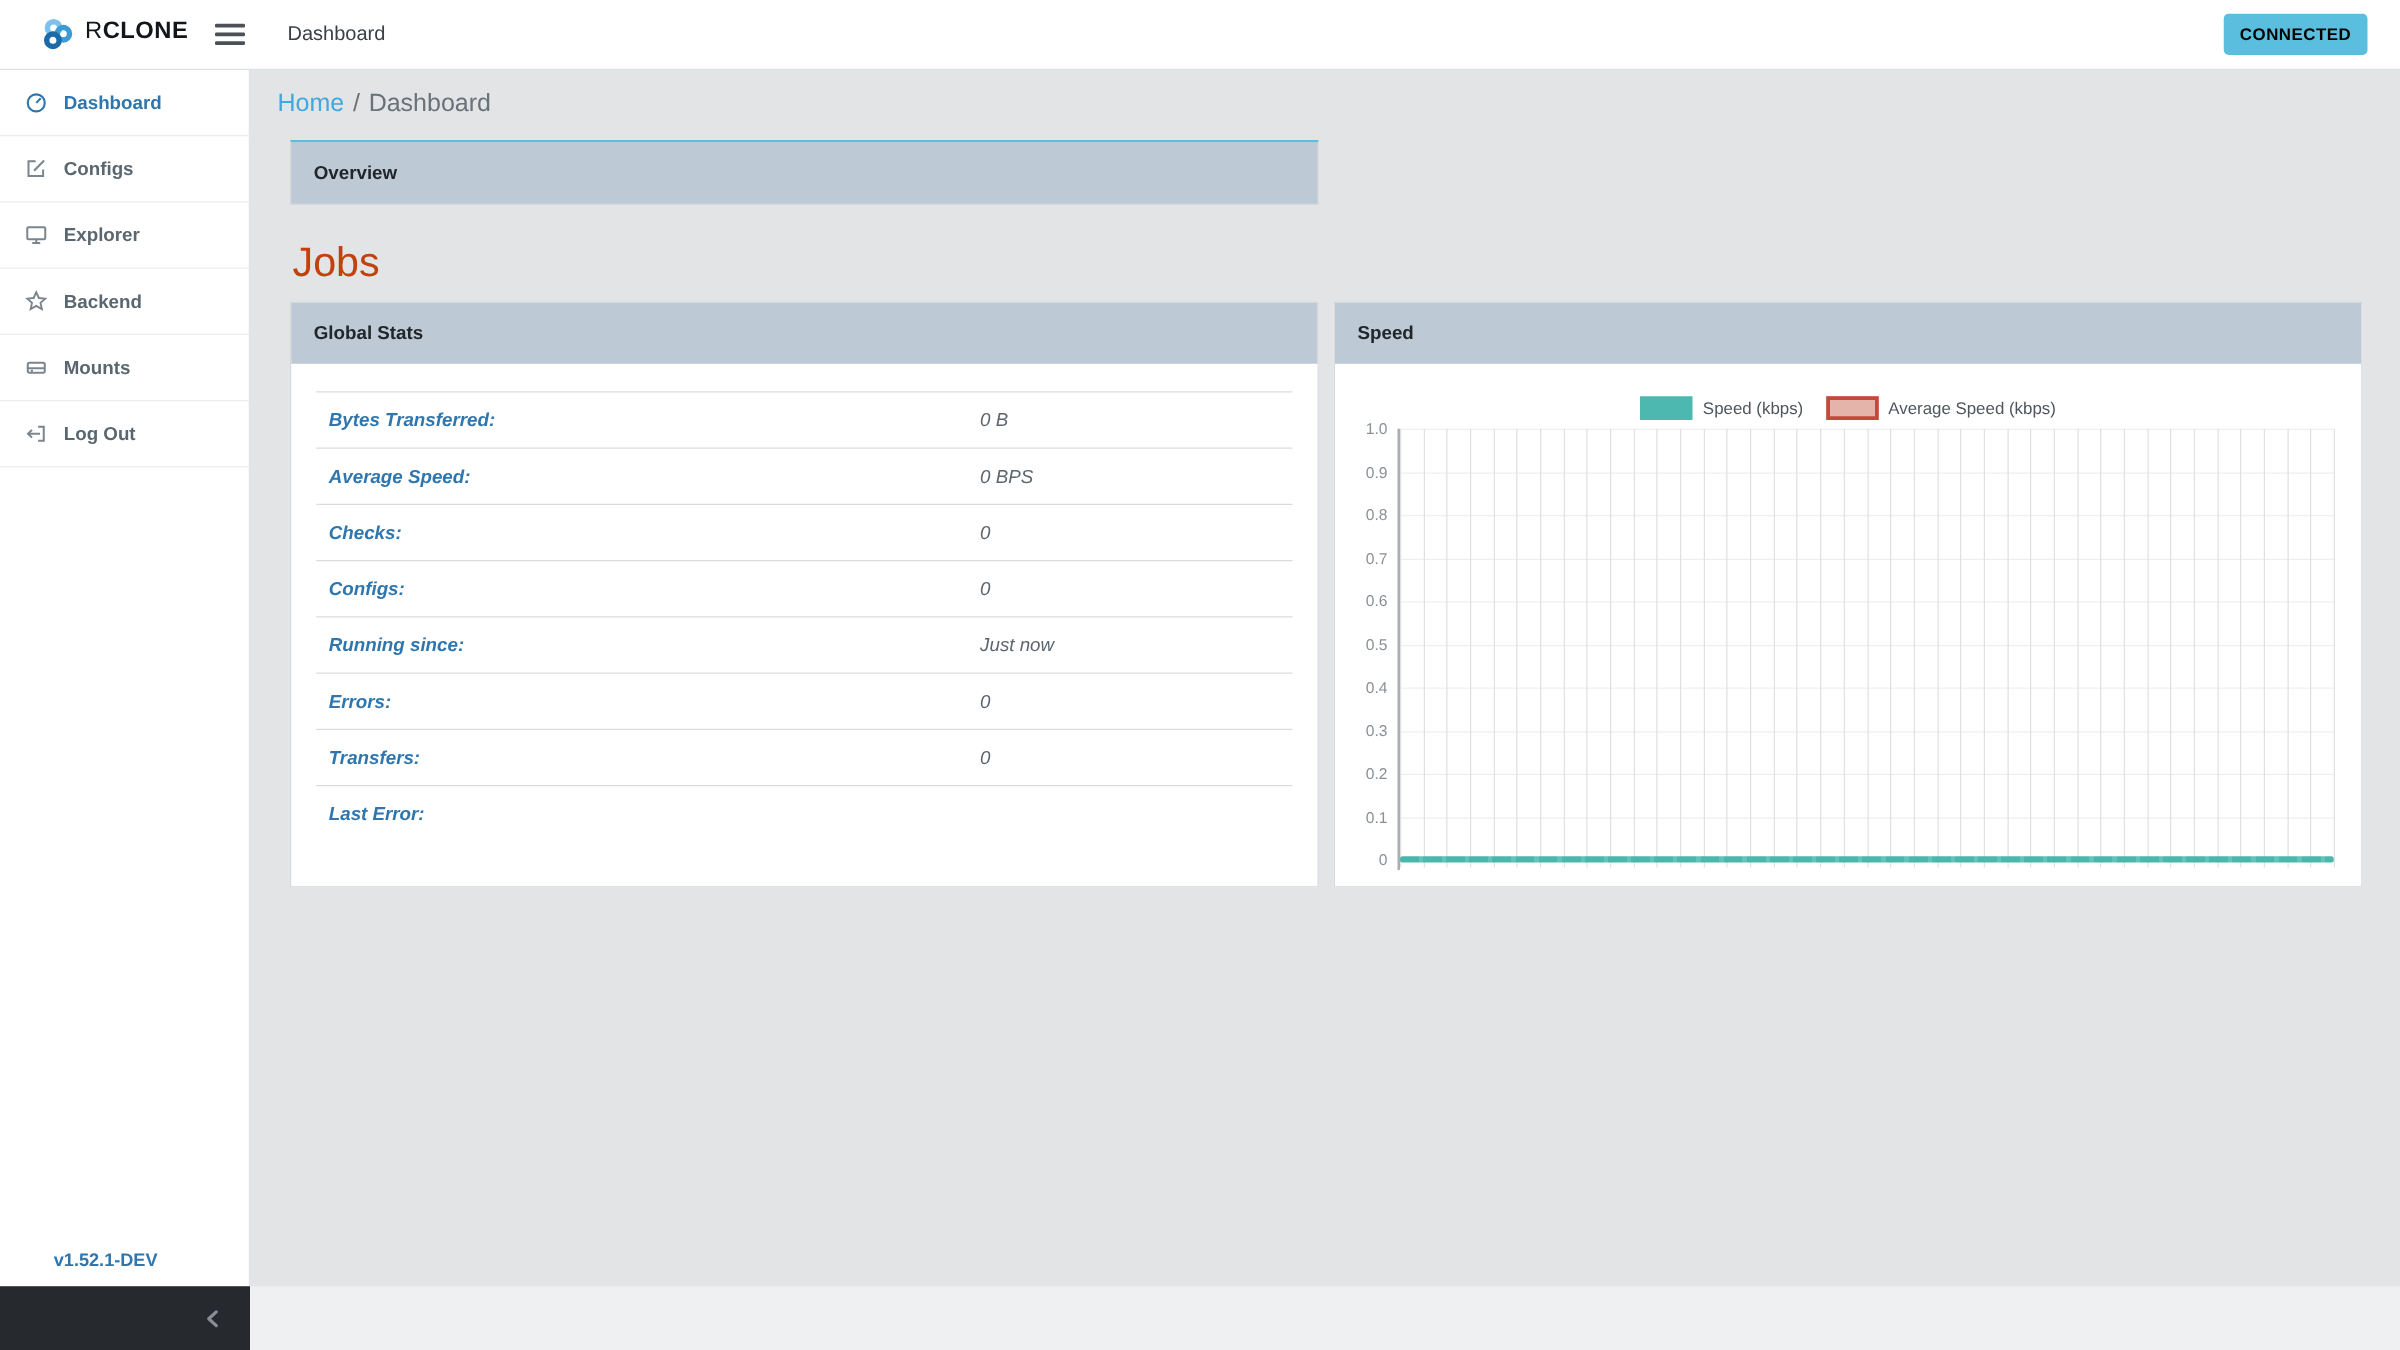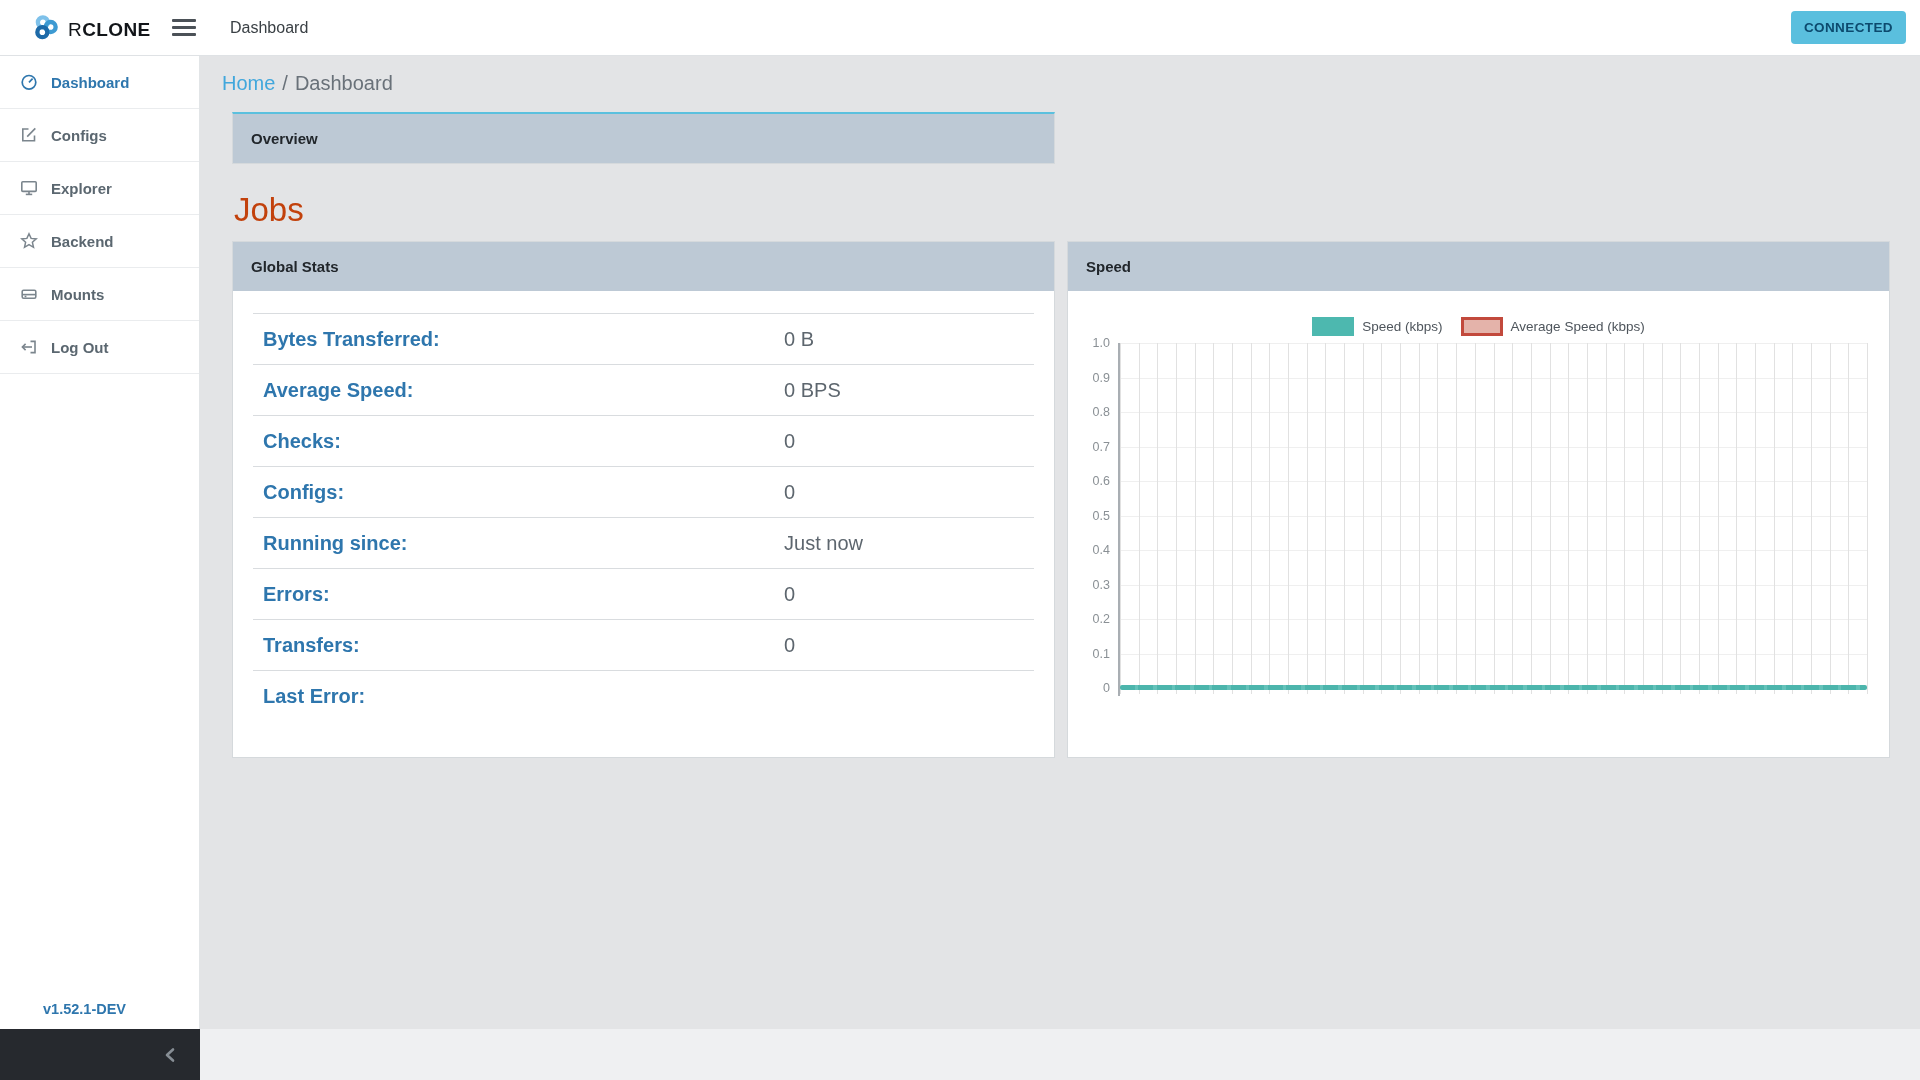--- a/index.html
+++ b/index.html
@@ -7,29 +7,29 @@
     width:1920px;height:1080px;position:relative;overflow:hidden;
     background:#e3e4e6;
     font-family:"Liberation Sans","DejaVu Sans",sans-serif;
     -webkit-font-smoothing:antialiased;
   }
   
   .topbar{
     position:absolute;left:0;top:0;width:1920px;height:56px;background:#ffffff;
     border-bottom:1px solid #dfe2e5;display:flex;align-items:center;z-index:20;box-sizing:border-box;
   }
-  .logo-box{width:160px;display:flex;align-items:flex-end;padding-left:33px;box-sizing:border-box;cursor:pointer;}
+  .logo-box{width:160px;display:flex;align-items:flex-start;padding-left:33px;box-sizing:border-box;cursor:pointer;}
   .brand-text{font-size:19px;color:#121519;letter-spacing:.4px;margin-left:8px;white-space:nowrap;}
   .brand-text .r{font-weight:400;}
   .brand-text .rest{font-weight:800;}
   .hamburger{margin-left:12px;width:24px;height:17px;display:flex;flex-direction:column;justify-content:space-between;cursor:pointer;}
   .hamburger span{display:block;height:2.6px;background:#4b5157;border-radius:1px;}
   .page-title{margin-left:34px;font-size:16px;color:#3a4045;}
   .status-btn{
-    margin-left:auto;margin-right:14px;background:#5abfde;color:#0c4a6e;border:none;border-radius:4px;
+    margin-left:auto;margin-right:26px;background:#5abfde;color:#000000;border:none;border-radius:4px;
     padding:9px 13px;font-size:13.5px;font-weight:600;letter-spacing:.4px;cursor:pointer;
     font-family:inherit;
   }
   
   .sidebar{
     position:absolute;left:0;top:56px;width:200px;bottom:51px;background:#ffffff;
     border-right:1px solid #e2e5e7;box-sizing:border-box;z-index:10;
   }
   .side-item{
     height:52px;display:flex;align-items:center;padding-left:20px;gap:13px;
@@ -69,21 +69,21 @@
   .bandwidth-card{margin-top:8px;}
   .bandwidth-card .card-header{padding:10px 18px;min-height:58px;}
   .modify-btn{
     margin-left:auto;background:#e9edf4;color:#2b3036;border:none;border-radius:5px;
     padding:8px 17px;font-size:15px;cursor:pointer;font-family:inherit;
   }
   .bandwidth-body{padding:22px 18px 32px;font-size:15px;}
   .jobs-heading{font-size:33px;font-weight:400;color:#c2410c;margin:27px 0 0 2px;}
   
   .stats-body{padding:22px 20px 36px;flex:1;}
-  .stats-table{width:100%;border-collapse:collapse;font-size:20px;}
+  .stats-table{width:100%;border-collapse:collapse;font-size:15px;font-style:italic;}
   .stats-table td{border-top:1px solid #d9dcdf;padding:14px 0 13px;}
   .stats-table td.lbl{color:#2e76ad;font-weight:700;padding-left:10px;width:68%;}
   .stats-table td.val{color:#5d666e;}
   
   .speed-body{flex:1;position:relative;display:flex;flex-direction:column;}
   .legend{display:flex;justify-content:center;align-items:center;margin-top:26px;gap:0;}
   .legend-item{display:flex;align-items:center;margin:0 9px;}
   .swatch{box-sizing:border-box;}
   .swatch-speed{width:42px;height:19px;background:#4db8af;}
   .swatch-avg{width:42px;height:19px;background:#e4b3aa;border:3px solid #c2493c;}

